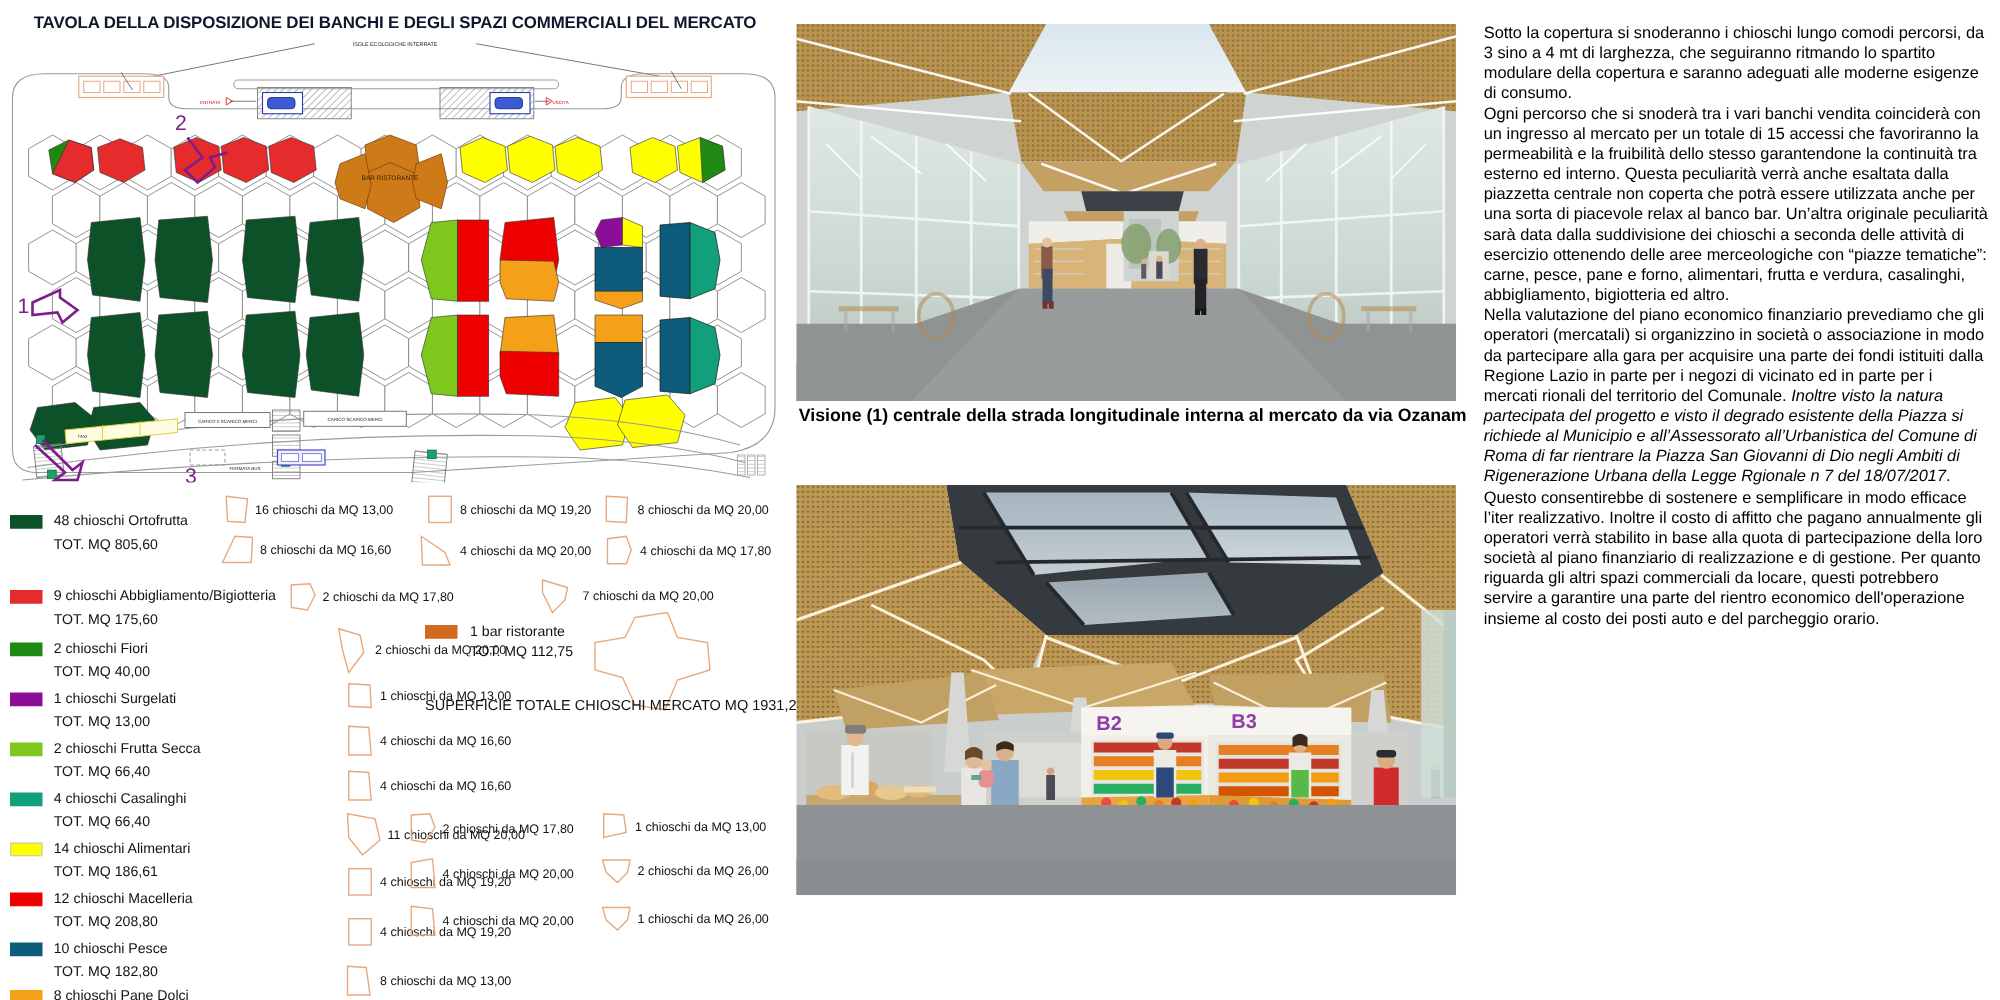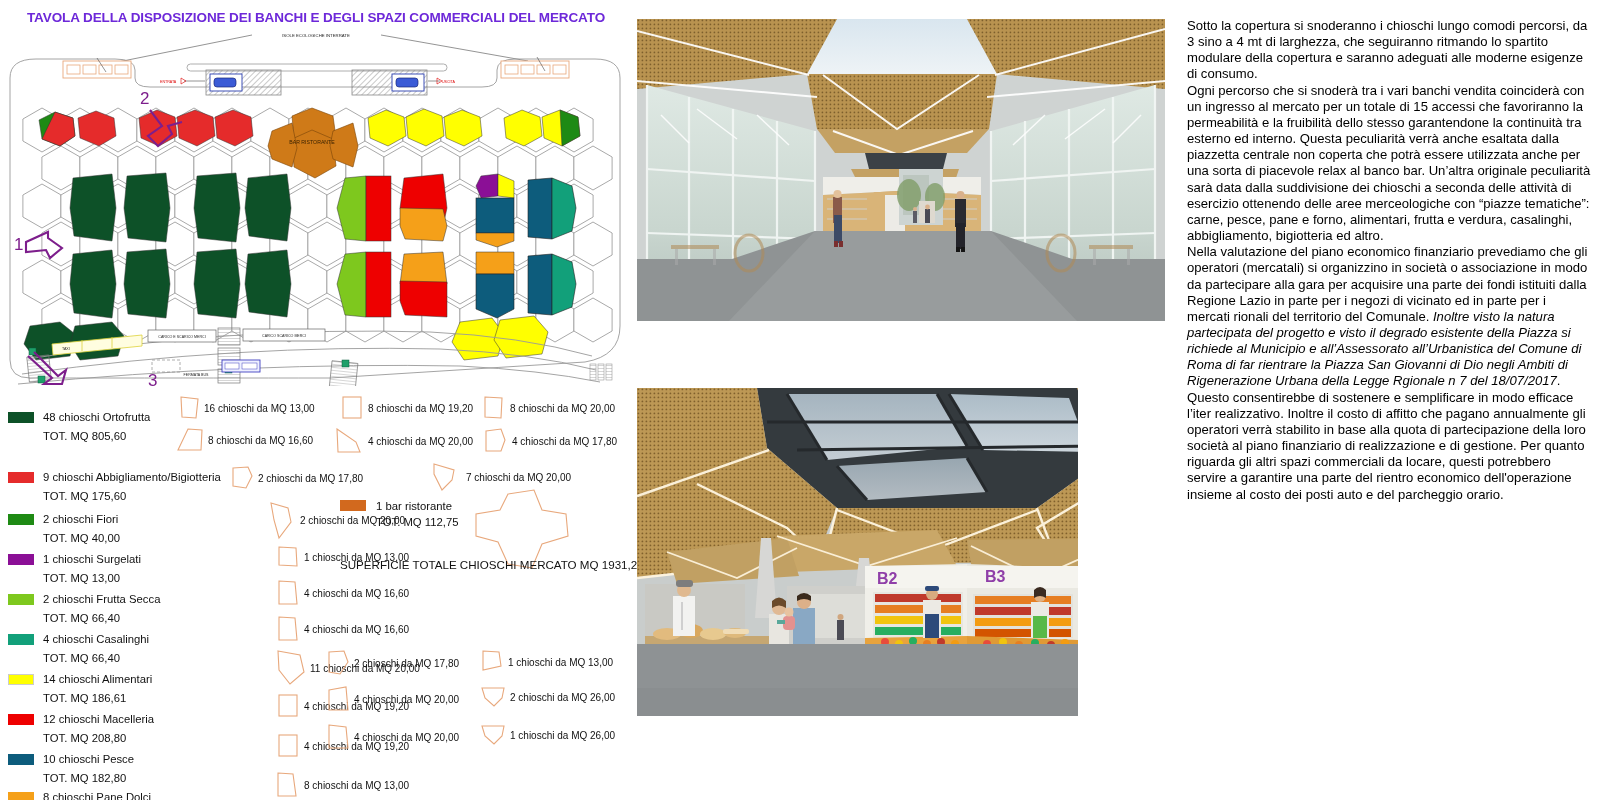--- a/index.html
+++ b/index.html
@@ -11,21 +11,21 @@
     font-family: "Liberation Sans", sans-serif;
     overflow: hidden;
   }
   #page { position: relative; width: 1600px; height: 800px; background:#fff; }
 
   
   #plan-col { position:absolute; left:0; top:0; width:632px; height:800px; }
 
   #plan-title {
     position:absolute; left:0; top:10px; width:632px;
-    text-align:center; font-size:13.5px; font-weight:700; color:#6d28d9;
+    text-align:center; font-size:13.5px; font-weight:700; color:#0f172a;
     letter-spacing:-0.1px;
   }
   #plan-svg-wrap { position:absolute; left:0; top:26px; width:632px; height:360px; }
 
   
   #legend { position:absolute; left:0; top:392px; width:632px; height:408px; }
   .lg-col { position:absolute; top:0; }
   #lg-cat  { left:8px;  width:190px; }
   #lg-midA { left:178px; width:175px; }
   #lg-midB { left:340px; width:150px; }
@@ -47,21 +47,21 @@
   #bar-tot { font-size:11.3px; color:#111; white-space:nowrap; margin-left:36px; margin-top:4px;}
   #bar-shape { position:absolute; left:130px; top:-12px; }
 
   #superficie {
     position:absolute; left:340px; top:166px;
     font-size:11.6px; color:#111; white-space:nowrap;
   }
 
   
   #render1 { position:absolute; left:637px; top:19px; width:528px; height:302px; overflow:hidden; }
-  #render2 { position:absolute; left:637px; top:388px; width:441px; height:328px; overflow:hidden; }
+  #render2 { position:absolute; left:637px; top:388px; width:528px; height:328px; overflow:hidden; }
   .cap {
     position:absolute; left:639px; width:545px;
     font-size:14.2px; font-weight:700; color:#000; line-height:1.22;
   }
   #cap1 { top:325px; }
   #cap2 { top:718px; }
 
   
   #rtext {
     position:absolute; left:1187px; top:18px; width:404px; height:760px;
@@ -719,20 +719,21 @@
           <rect x="76" y="230" width="3" height="16" fill="#aaa"></rect>
         <rect x="452" y="226" width="44" height="4" fill="#b08a55"></rect>
         <rect x="456" y="230" width="3" height="16" fill="#aaa"></rect>
           <rect x="490" y="230" width="3" height="16" fill="#aaa"></rect>
         <ellipse cx="112" cy="234" rx="14" ry="18" fill="none" stroke="#b08a55" stroke-width="3"></ellipse>
         <ellipse cx="424" cy="234" rx="14" ry="18" fill="none" stroke="#b08a55" stroke-width="3"></ellipse>
       </g>
     </svg>
   </div>
 
+  <div id="cap1" class="cap">Visione (1) centrale della strada longitudinale interna al mercato da via Ozanam</div>
 
   <div id="render2">
     <svg viewBox="0 0 528 328" width="528" height="328" xmlns="http://www.w3.org/2000/svg">
       <defs>
         <pattern id="perf2" width="4" height="4" patternUnits="userSpaceOnUse">
           <rect width="4" height="4" fill="#bd9855"></rect>
             <circle cx="1.4" cy="1.4" r="0.9" fill="#80602c"></circle>
         </pattern>
         <linearGradient id="sky2" x1="0" y1="0" x2="0" y2="1">
           <stop offset="0" stop-color="#b9cad6"></stop>

